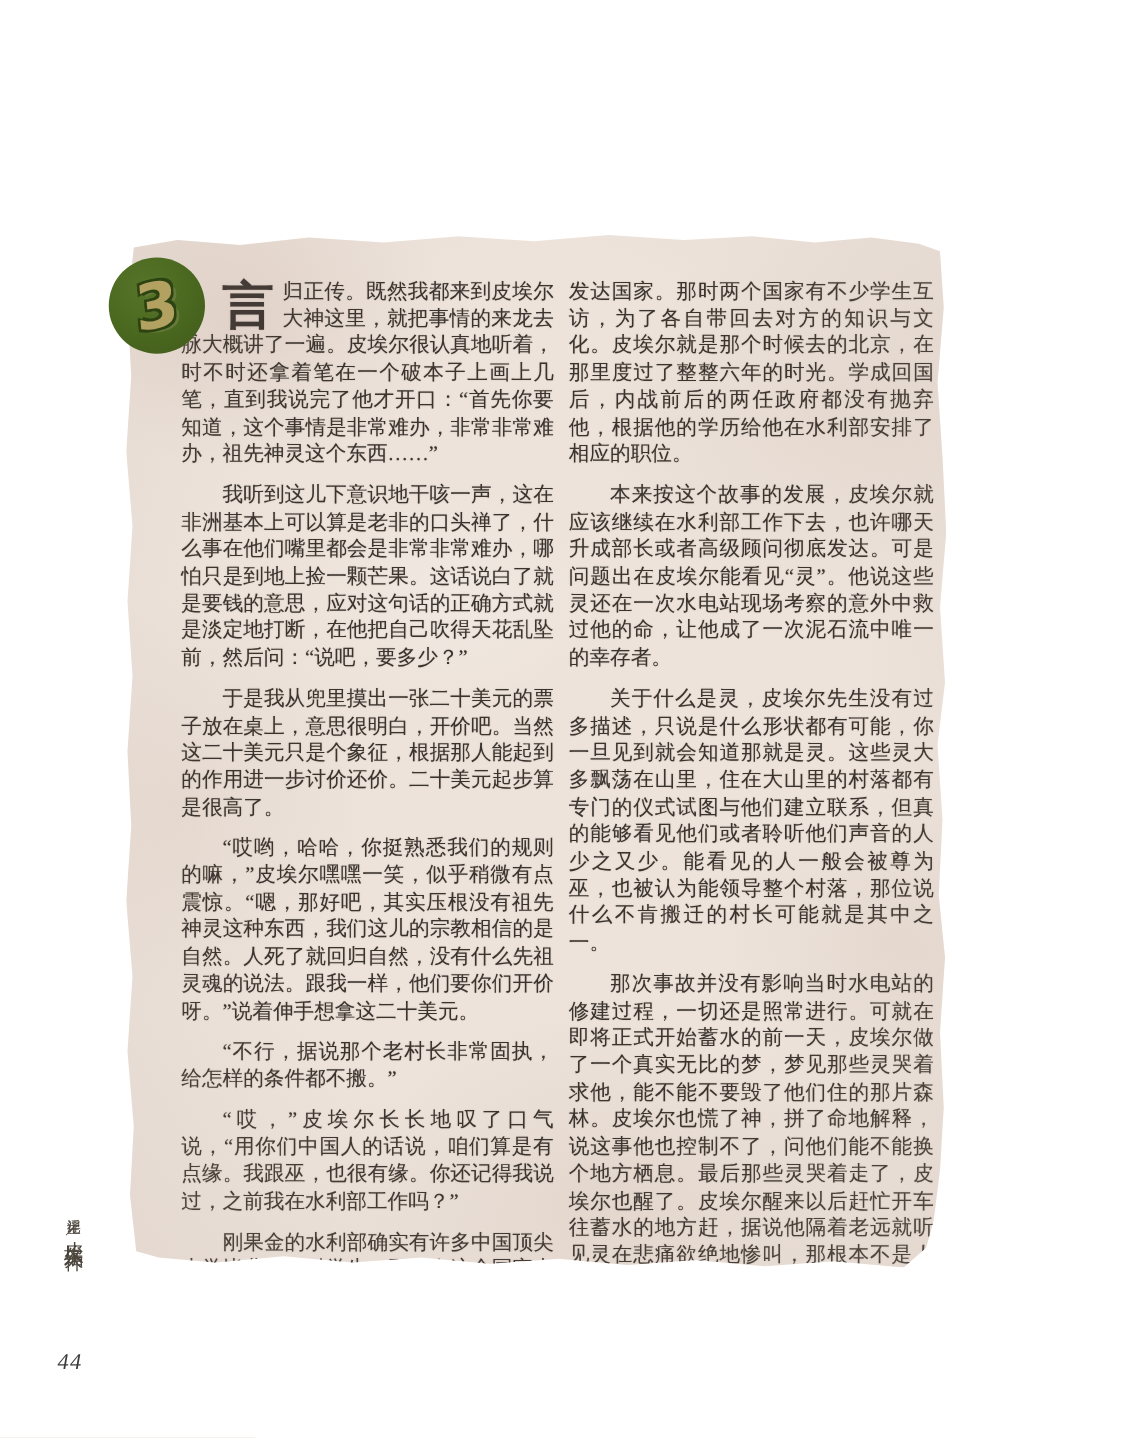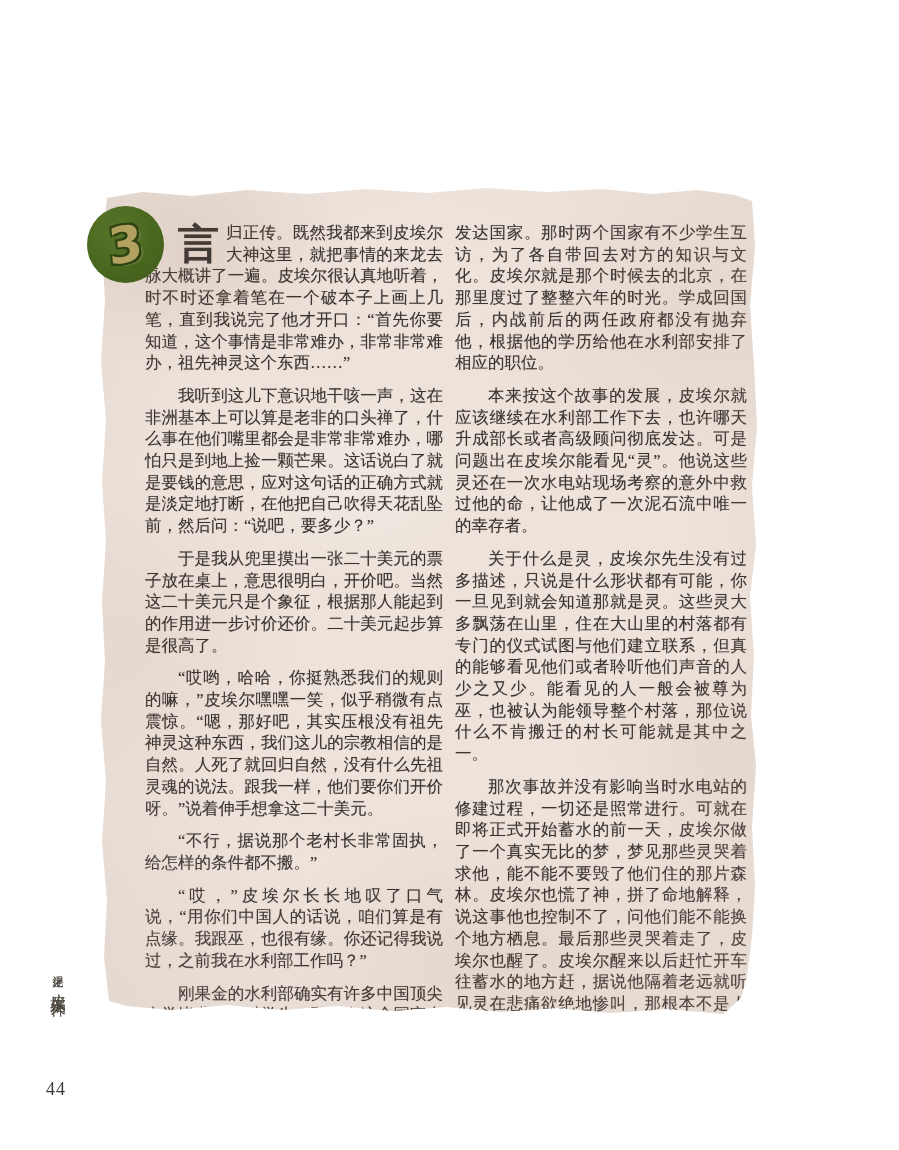--- a/index.html
+++ b/index.html
@@ -78,21 +78,21 @@
     position:absolute;left:50px;top:966px;
     writing-mode:vertical-rl;text-orientation:upright;
     color:#4c463e;line-height:1;
   }
   .sidebar .series{font-size:11px;letter-spacing:1px;}
   .sidebar .sep{font-size:12px;text-orientation:mixed;}
   .sidebar .chapter{font-size:15.5px;letter-spacing:2px;}
   
   .page-num{
     position:absolute;left:46px;top:1079px;
-    font-size:18px;color:#3a3a3a;letter-spacing:1px;
+    font-size:18px;color:#3a3a3a;letter-spacing:1px;font-style:italic;
   }
 </style>
 </head>
 <body>
 
 <div class="paper">
   <div class="columns">
 
     <div class="col left">
       <p class="para drop-para">

